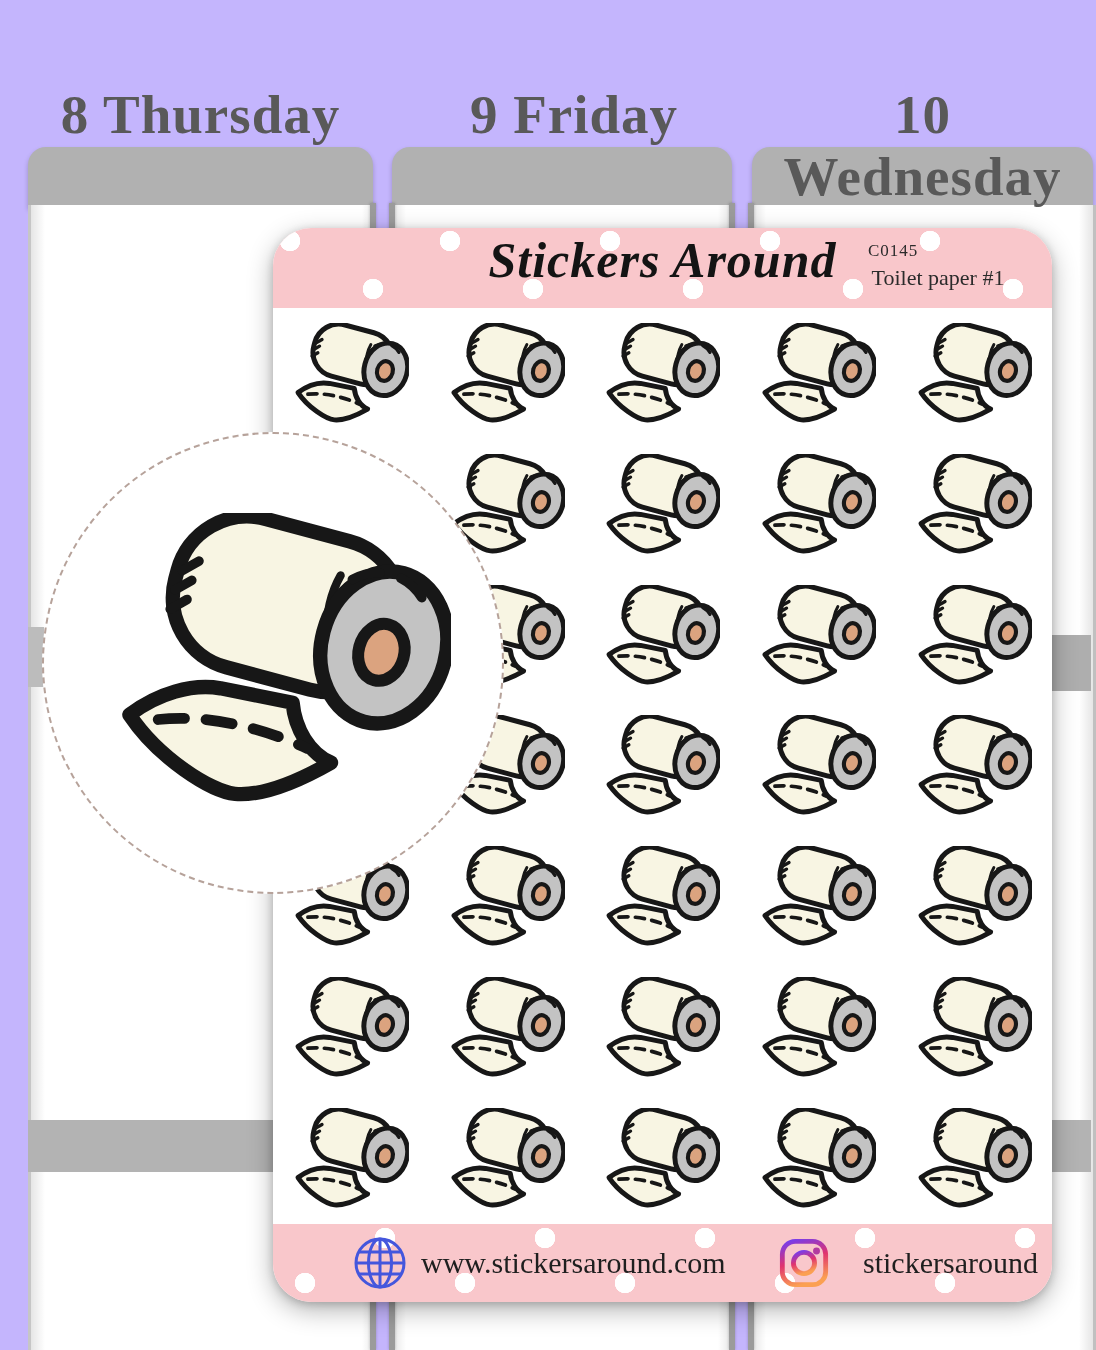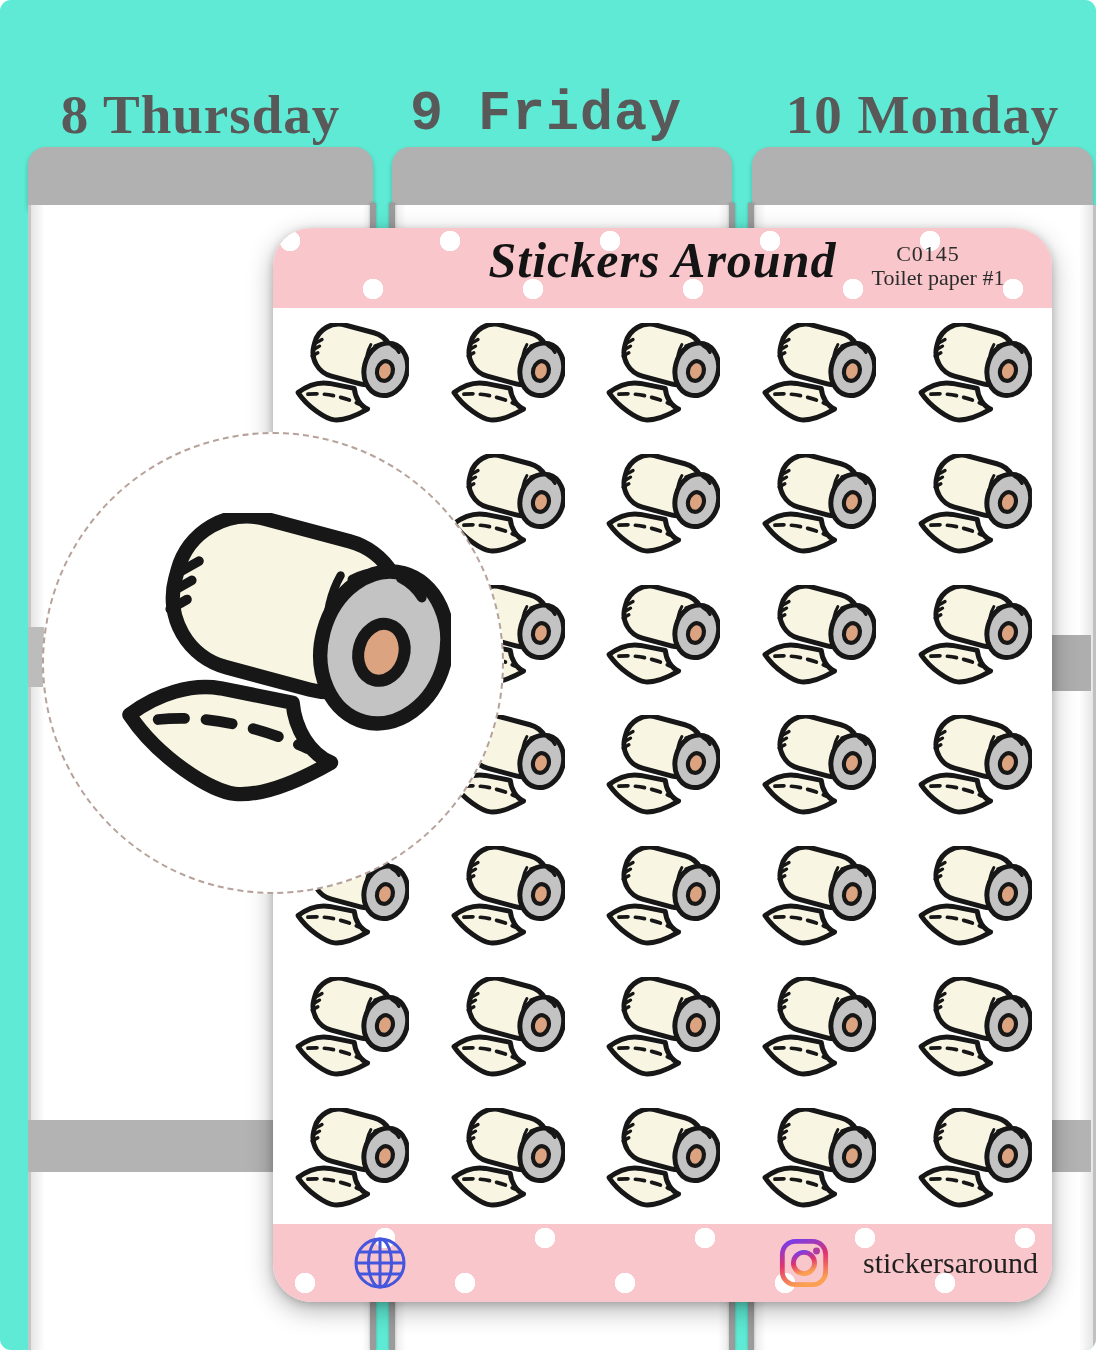--- a/index.html
+++ b/index.html
@@ -1,24 +1,24 @@
 <!DOCTYPE html>
 <html><head>
 <meta charset="utf-8">
 <style>
   html,body{margin:0;padding:0;background:#ffffff;}
-  .canvas{position:relative;width:1096px;height:1350px;overflow:hidden;background:#5eead4;
-          font-family:"Liberation Serif", serif;border-radius:11px;}
+  .canvas{position:relative;width:1096px;height:1350px;overflow:hidden;background:#c4b5fd;
+          font-family:"Liberation Serif", serif;}
 
   
   .day-title{position:absolute;top:84px;height:62px;line-height:62px;text-align:center;
              font-family:"Liberation Serif", serif;font-weight:700;font-size:55px;color:#595959;
              letter-spacing:1px;z-index:1;}
   .t1{left:28px;width:345px;}
-  .t2{left:376px;width:340px;font-family:Liberation Mono, monospace;}
+  .t2{left:404px;width:340px;}
   .t3{left:752px;width:341px;}
 
   .page-body{position:absolute;top:205px;bottom:0;background:
       linear-gradient(90deg, rgba(0,0,0,0.10), rgba(0,0,0,0) 14px, rgba(0,0,0,0) calc(100% - 14px), rgba(0,0,0,0.10)),#ffffff;
       z-index:0;}
   .pb1{left:28px;width:345px;border-left:3px solid #c6c6c6;}
   .pb2{left:392px;width:340px;}
   .pb3{left:752px;width:341px;border-right:3px solid #c0c0c0;}
 
   .page-tab{position:absolute;top:147px;height:60px;background:#b1b1b1;
@@ -47,22 +47,22 @@
         background-image:
           radial-gradient(circle, #ffffff 0 10px, rgba(255,255,255,0) 10.5px),
           radial-gradient(circle, #ffffff 0 10px, rgba(255,255,255,0) 10.5px);
         background-size:160px 92px,160px 92px;background-repeat:repeat;}
   .band-top{top:0;height:80px;background-position:-63px -33px, 20px 15px;}
   .band-bottom{bottom:0;height:78px;background-position:32px -32px, -48px 13px;}
 
   .brand-script{position:absolute;inset:0;display:flex;align-items:center;justify-content:center;
                 font-family:"Liberation Serif", serif;font-style:italic;font-weight:700;
                 font-size:50px;color:#141414;letter-spacing:1px;padding-bottom:16px;}
-  .sheet-code{position:absolute;top:13px;right:64px;width:120px;text-align:center;
-              font-size:22px;color:#2b2b2b;letter-spacing:1px;}
+  .sheet-code{position:absolute;top:13px;right:64px;width:120px;text-align:left;
+              font-size:17px;color:#2b2b2b;letter-spacing:1px;}
   .sheet-name{position:absolute;top:37px;right:10px;width:208px;text-align:center;
               font-size:22px;color:#2b2b2b;}
 
   .grid{position:absolute;left:0;right:0;top:80px;bottom:78px;display:grid;
         grid-template-columns:repeat(5,1fr);grid-template-rows:repeat(7,1fr);place-items:center;}
   .cell svg{display:block;width:116px;height:101px;}
 
   
   .globe{position:absolute;left:80px;top:12px;width:54px;height:54px;}
   .site-url{position:absolute;left:148px;top:0;height:100%;display:flex;align-items:center;
@@ -122,21 +122,21 @@
   <div class="post p1a"></div>
   <div class="post p1b"></div>
   <div class="post p2a"></div>
   <div class="post p2b"></div>
 
   <div class="clip-left"></div>
   <div class="clip-right"></div>
 
   <div class="day-title t1">8 Thursday</div>
   <div class="day-title t2">9 Friday</div>
-  <div class="day-title t3">10 Monday</div>
+  <div class="day-title t3">10 Wednesday</div>
 
   <div class="sheet">
 
     <div class="band band-top">
       <div class="brand-script">Stickers Around</div>
       <div class="sheet-code">C0145</div>
       <div class="sheet-name">Toilet paper #1</div>
     </div>
 
     <div class="grid">
@@ -321,20 +321,21 @@
       <svg class="globe" viewBox="0 0 54 54">
         <g fill="none" stroke="#4456dd" stroke-width="3">
           <circle cx="27" cy="27" r="24"></circle>
           <ellipse cx="27" cy="27" rx="11.5" ry="24"></ellipse>
           <line x1="27" y1="3" x2="27" y2="51"></line>
           <line x1="5.7" y1="16" x2="48.3" y2="16"></line>
           <line x1="3" y1="27" x2="51" y2="27"></line>
           <line x1="5.7" y1="38" x2="48.3" y2="38"></line>
         </g>
       </svg>
+      <div class="site-url">www.stickersaround.com</div>
       <svg class="ig" viewBox="0 0 54 54">
         <defs>
           <linearGradient id="igg" x1="15%" y1="0%" x2="45%" y2="100%">
             <stop offset="0%" stop-color="#7a3ce8"></stop>
             <stop offset="48%" stop-color="#e0336f"></stop>
             <stop offset="100%" stop-color="#fba052"></stop>
           </linearGradient>
         </defs>
         <g fill="none" stroke="url(#igg)" stroke-width="5">
           <rect x="4.5" y="4.5" width="45" height="45" rx="13.5"></rect>

